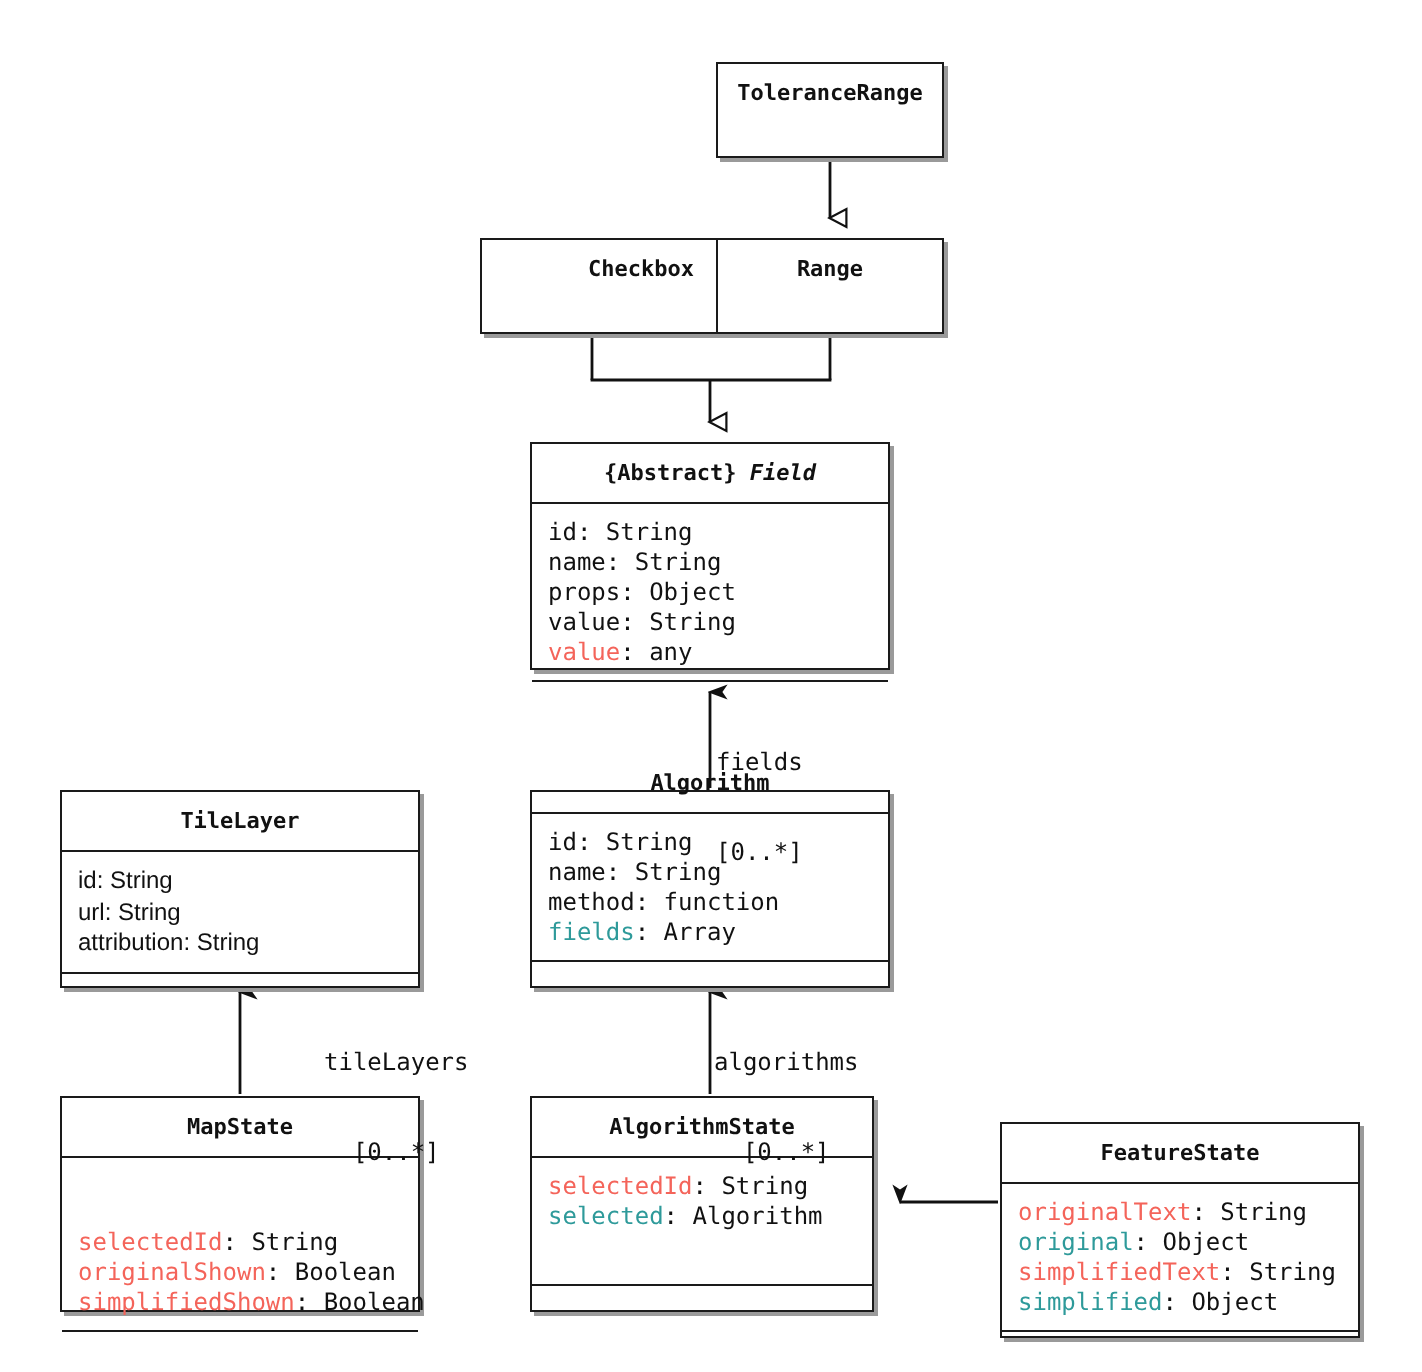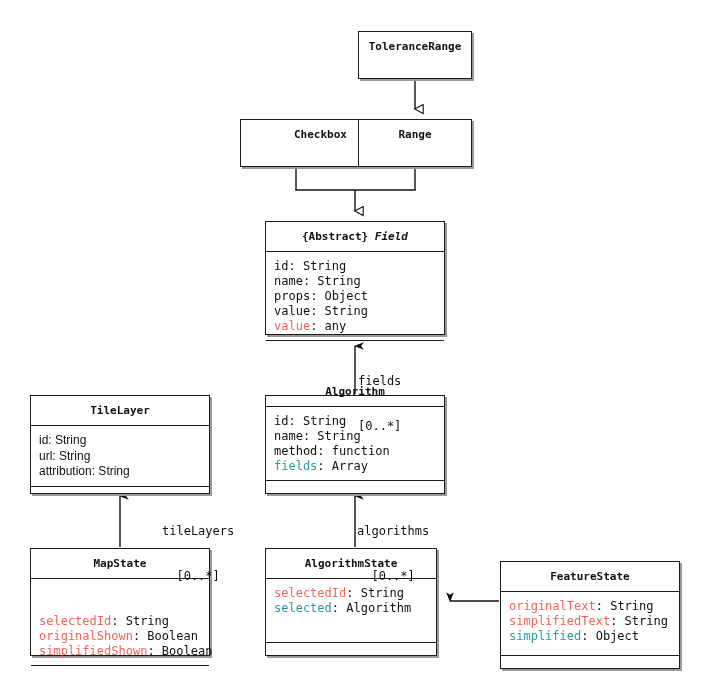--- a/index.html
+++ b/index.html
@@ -229,20 +229,21 @@
         <div class="attr-row"><span class="attr-name red">selectedId</span><span class="attr-type">: String</span></div>
         <div class="attr-row"><span class="attr-name teal">selected</span><span class="attr-type">: Algorithm</span></div>
       </div>
     <div class="uml-methods"></div>
   </div>
 
   <div class="uml-box sectioned" id="box-featurestate">
     <div class="uml-title">FeatureState</div>
     <div class="uml-attrs">
         <div class="attr-row"><span class="attr-name red">originalText</span><span class="attr-type">: String</span></div>
+        <div class="attr-row"><span class="attr-name teal">original</span><span class="attr-type">: Object</span></div>
         <div class="attr-row"><span class="attr-name red">simplifiedText</span><span class="attr-type">: String</span></div>
         <div class="attr-row"><span class="attr-name teal">simplified</span><span class="attr-type">: Object</span></div>
       </div>
     <div class="uml-methods"></div>
   </div>
 
   <div class="edge-label" id="lbl-fields">
     <div>fields</div>
     <div>[0..*]</div>
   </div>

